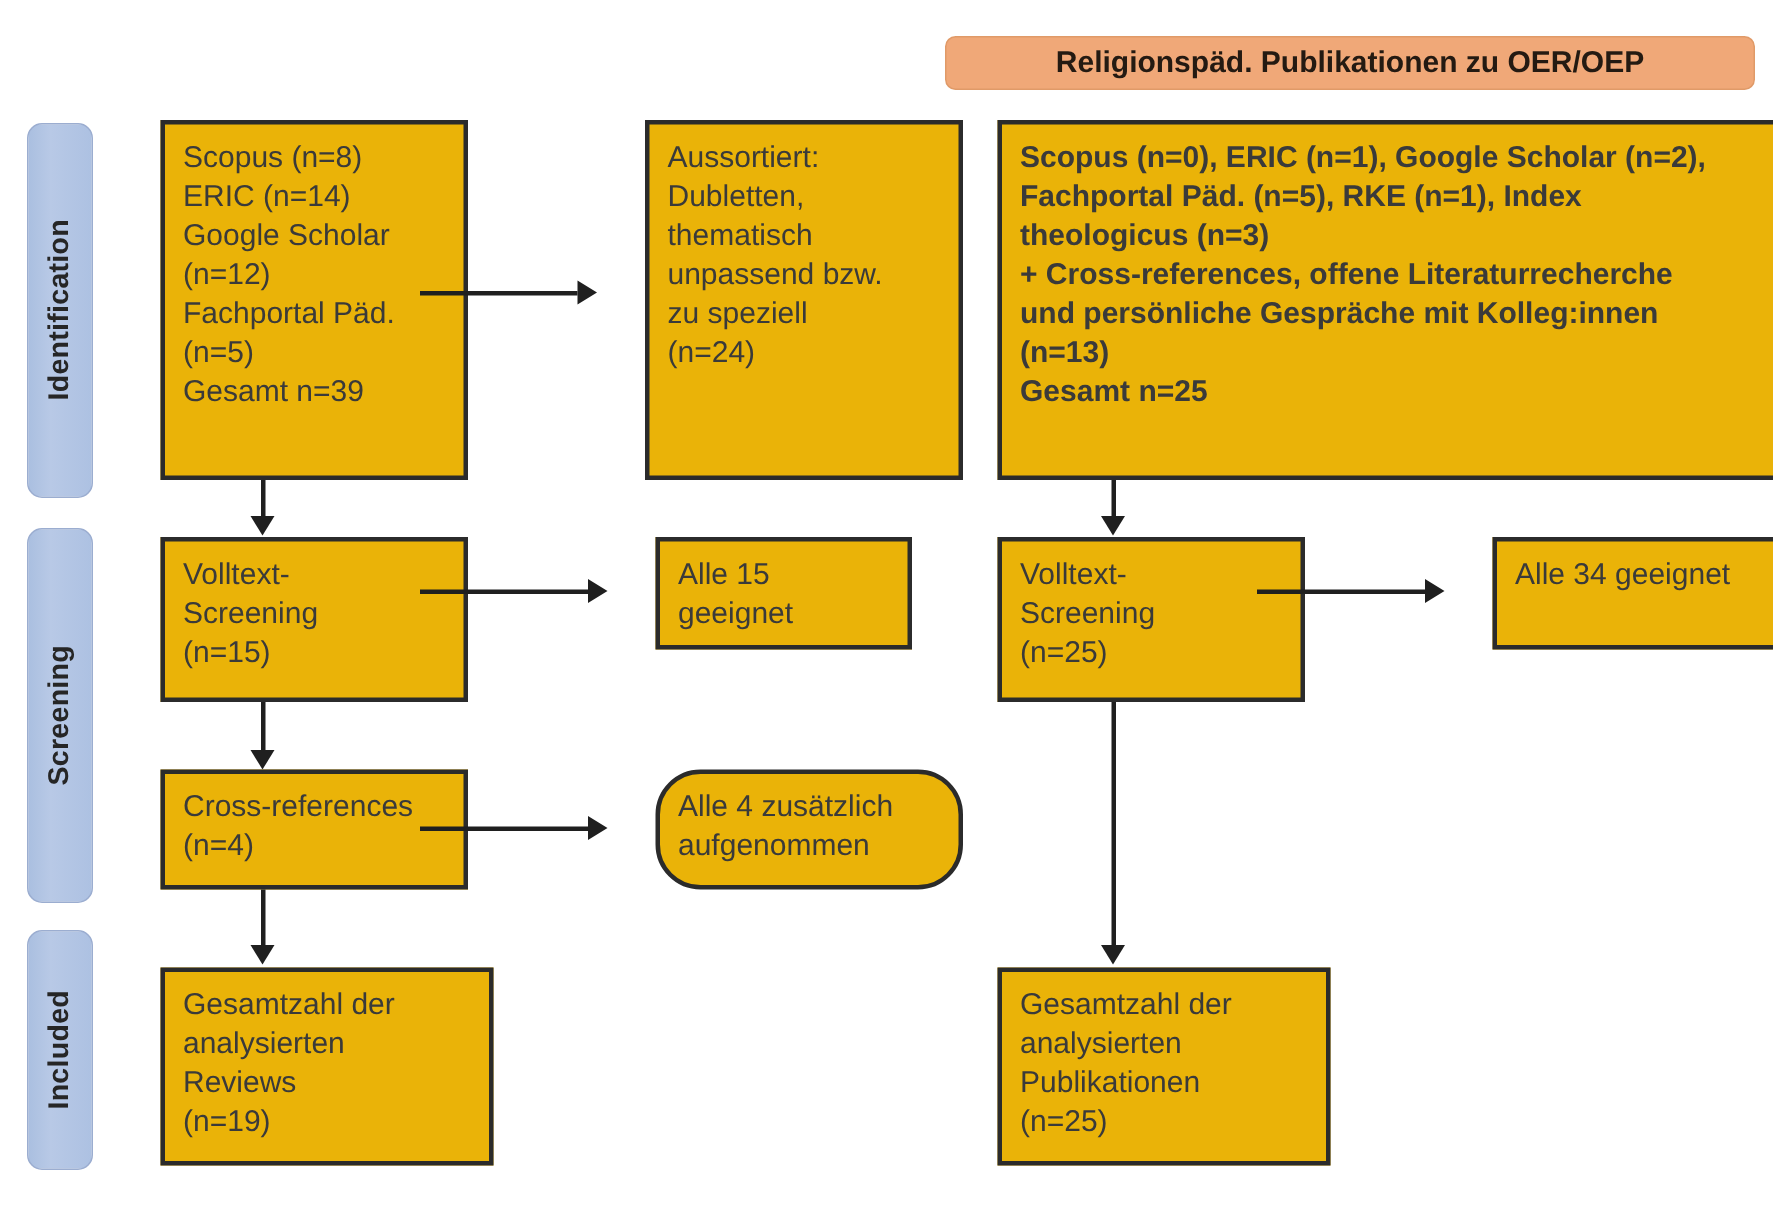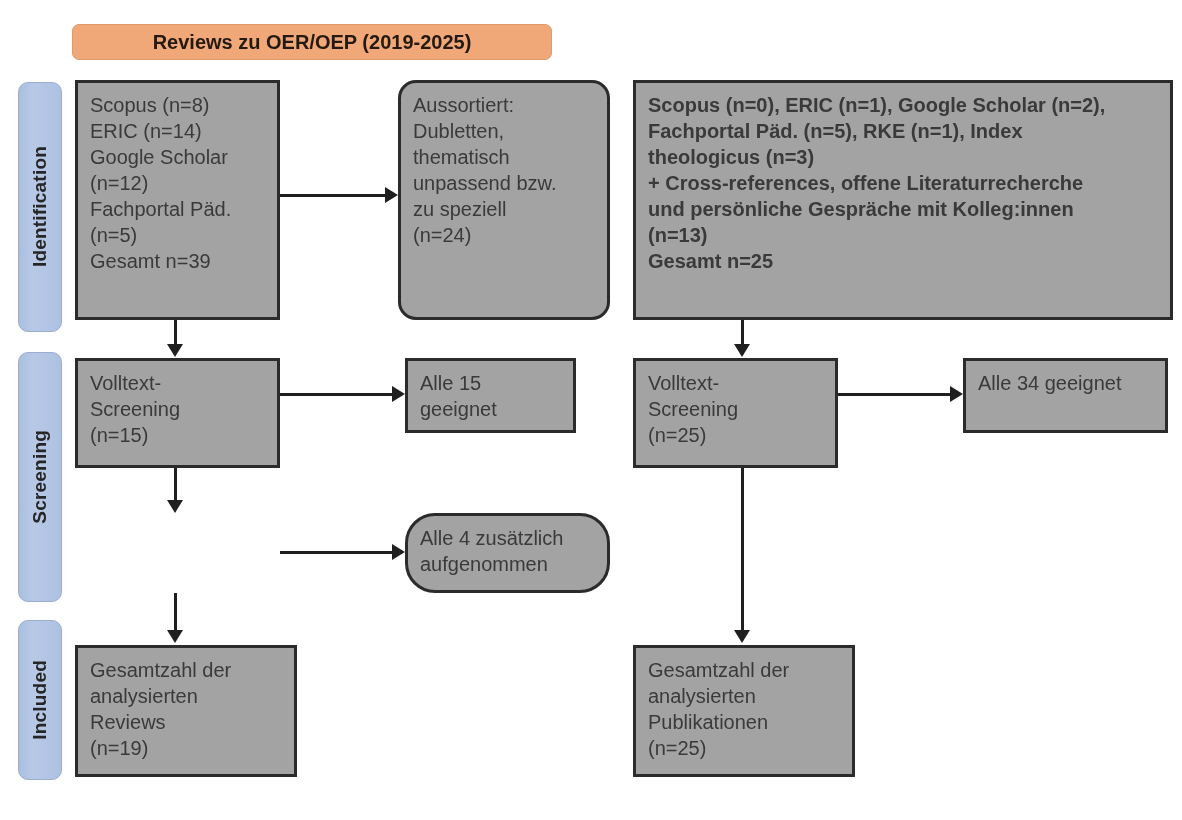--- a/index.html
+++ b/index.html
@@ -54,29 +54,30 @@
     justify-content: center;
     color: #241a12;
     font-size: 20px;
     font-weight: 700;
     white-space: nowrap;
   }
 
   
   .box {
     position: absolute;
-    background: #a3a3a3;
+    background: #eab308;
     border: 3px solid #2b2b2b;
     box-sizing: border-box;
     padding: 9px 10px 6px 12px;
     color: #3a3a3a;
     font-size: 20px;
     line-height: 1.30;
     white-space: pre-line;
     overflow: hidden;
+    margin-left: 32px;
   }
 
   
   .vline {
     position: absolute;
     width: 3px;
     background: #1f1f1f;
   }
   .hline {
     position: absolute;
@@ -110,32 +111,32 @@
   </div>
 
   <div class="phase-label" style="top:352px; height:250px;">
     <span>Screening</span>
   </div>
 
   <div class="phase-label" style="top:620px; height:160px;">
     <span>Included</span>
   </div>
 
-  <div class="col-header" style="left:72px; top:24px; width:480px;">Reviews zu OER/OEP (2019-2025)</div>
-
+
+  <div class="col-header" style="left:630px; top:24px; width:540px;">Religionspäd. Publikationen zu OER/OEP</div>
 
   <div class="box" style="left:75px; top:80px; width:205px; height:240px;">Scopus (n=8)
 ERIC (n=14)
 Google Scholar
 (n=12)
 Fachportal Päd.
 (n=5)
 Gesamt n=39</div>
 
-  <div class="box" style="left:398px; top:80px; width:212px; height:240px;border-radius:18px;">Aussortiert:
+  <div class="box" style="left:398px; top:80px; width:212px; height:240px;">Aussortiert:
 Dubletten,
 thematisch
 unpassend bzw.
 zu speziell
 (n=24)</div>
 
   <div class="hline" style="left:280px; top:194px; width:105px;"></div>
   <div class="arrow-right" style="left:385px; top:187px;"></div>
 
   <div class="vline" style="left:174px; top:320px; height:30px;"></div>
@@ -146,20 +147,22 @@
 (n=15)</div>
 
   <div class="box" style="left:405px; top:358px; width:171px; height:75px;">Alle 15 geeignet</div>
 
   <div class="hline" style="left:280px; top:393px; width:112px;"></div>
   <div class="arrow-right" style="left:392px; top:386px;"></div>
 
   <div class="vline" style="left:174px; top:468px; height:38px;"></div>
   <div class="arrow-down" style="left:167px; top:500px;"></div>
 
+  <div class="box" style="left:75px; top:513px; width:205px; height:80px;">Cross-references
+(n=4)</div>
 
   <div class="box" style="left:405px; top:513px; width:205px; height:80px;border-radius:30px;">Alle 4 zusätzlich
 aufgenommen</div>
 
   <div class="hline" style="left:280px; top:551px; width:112px;"></div>
   <div class="arrow-right" style="left:392px; top:544px;"></div>
 
   <div class="vline" style="left:174px; top:593px; height:42px;"></div>
   <div class="arrow-down" style="left:167px; top:630px;"></div>
 

